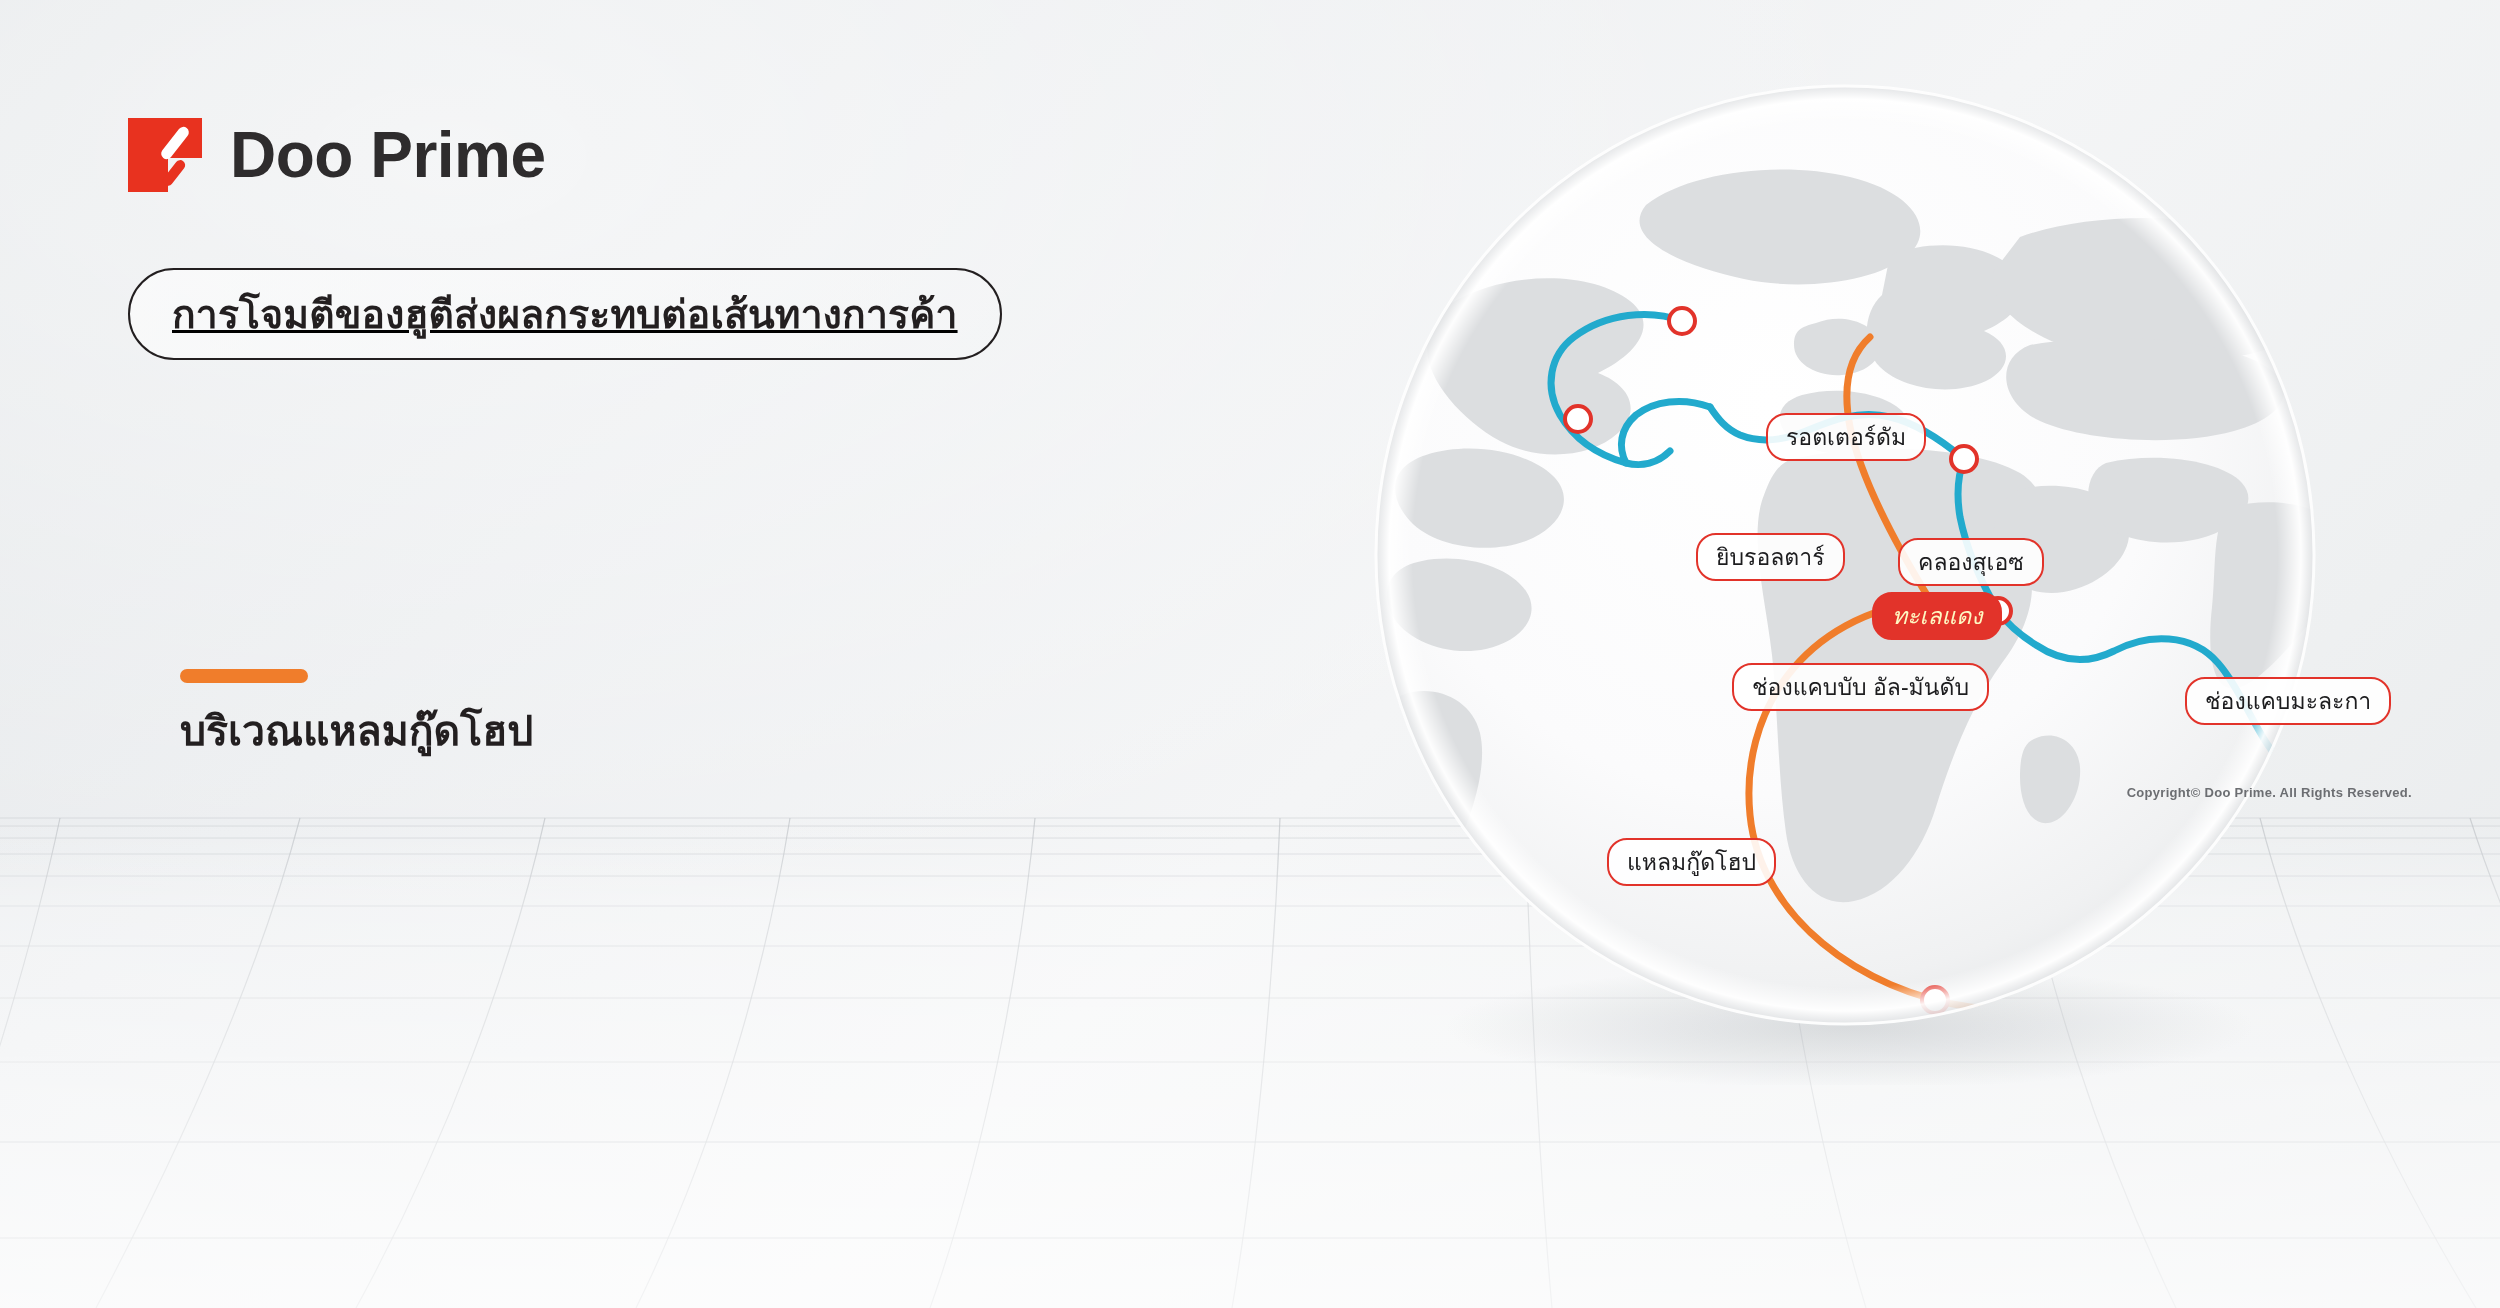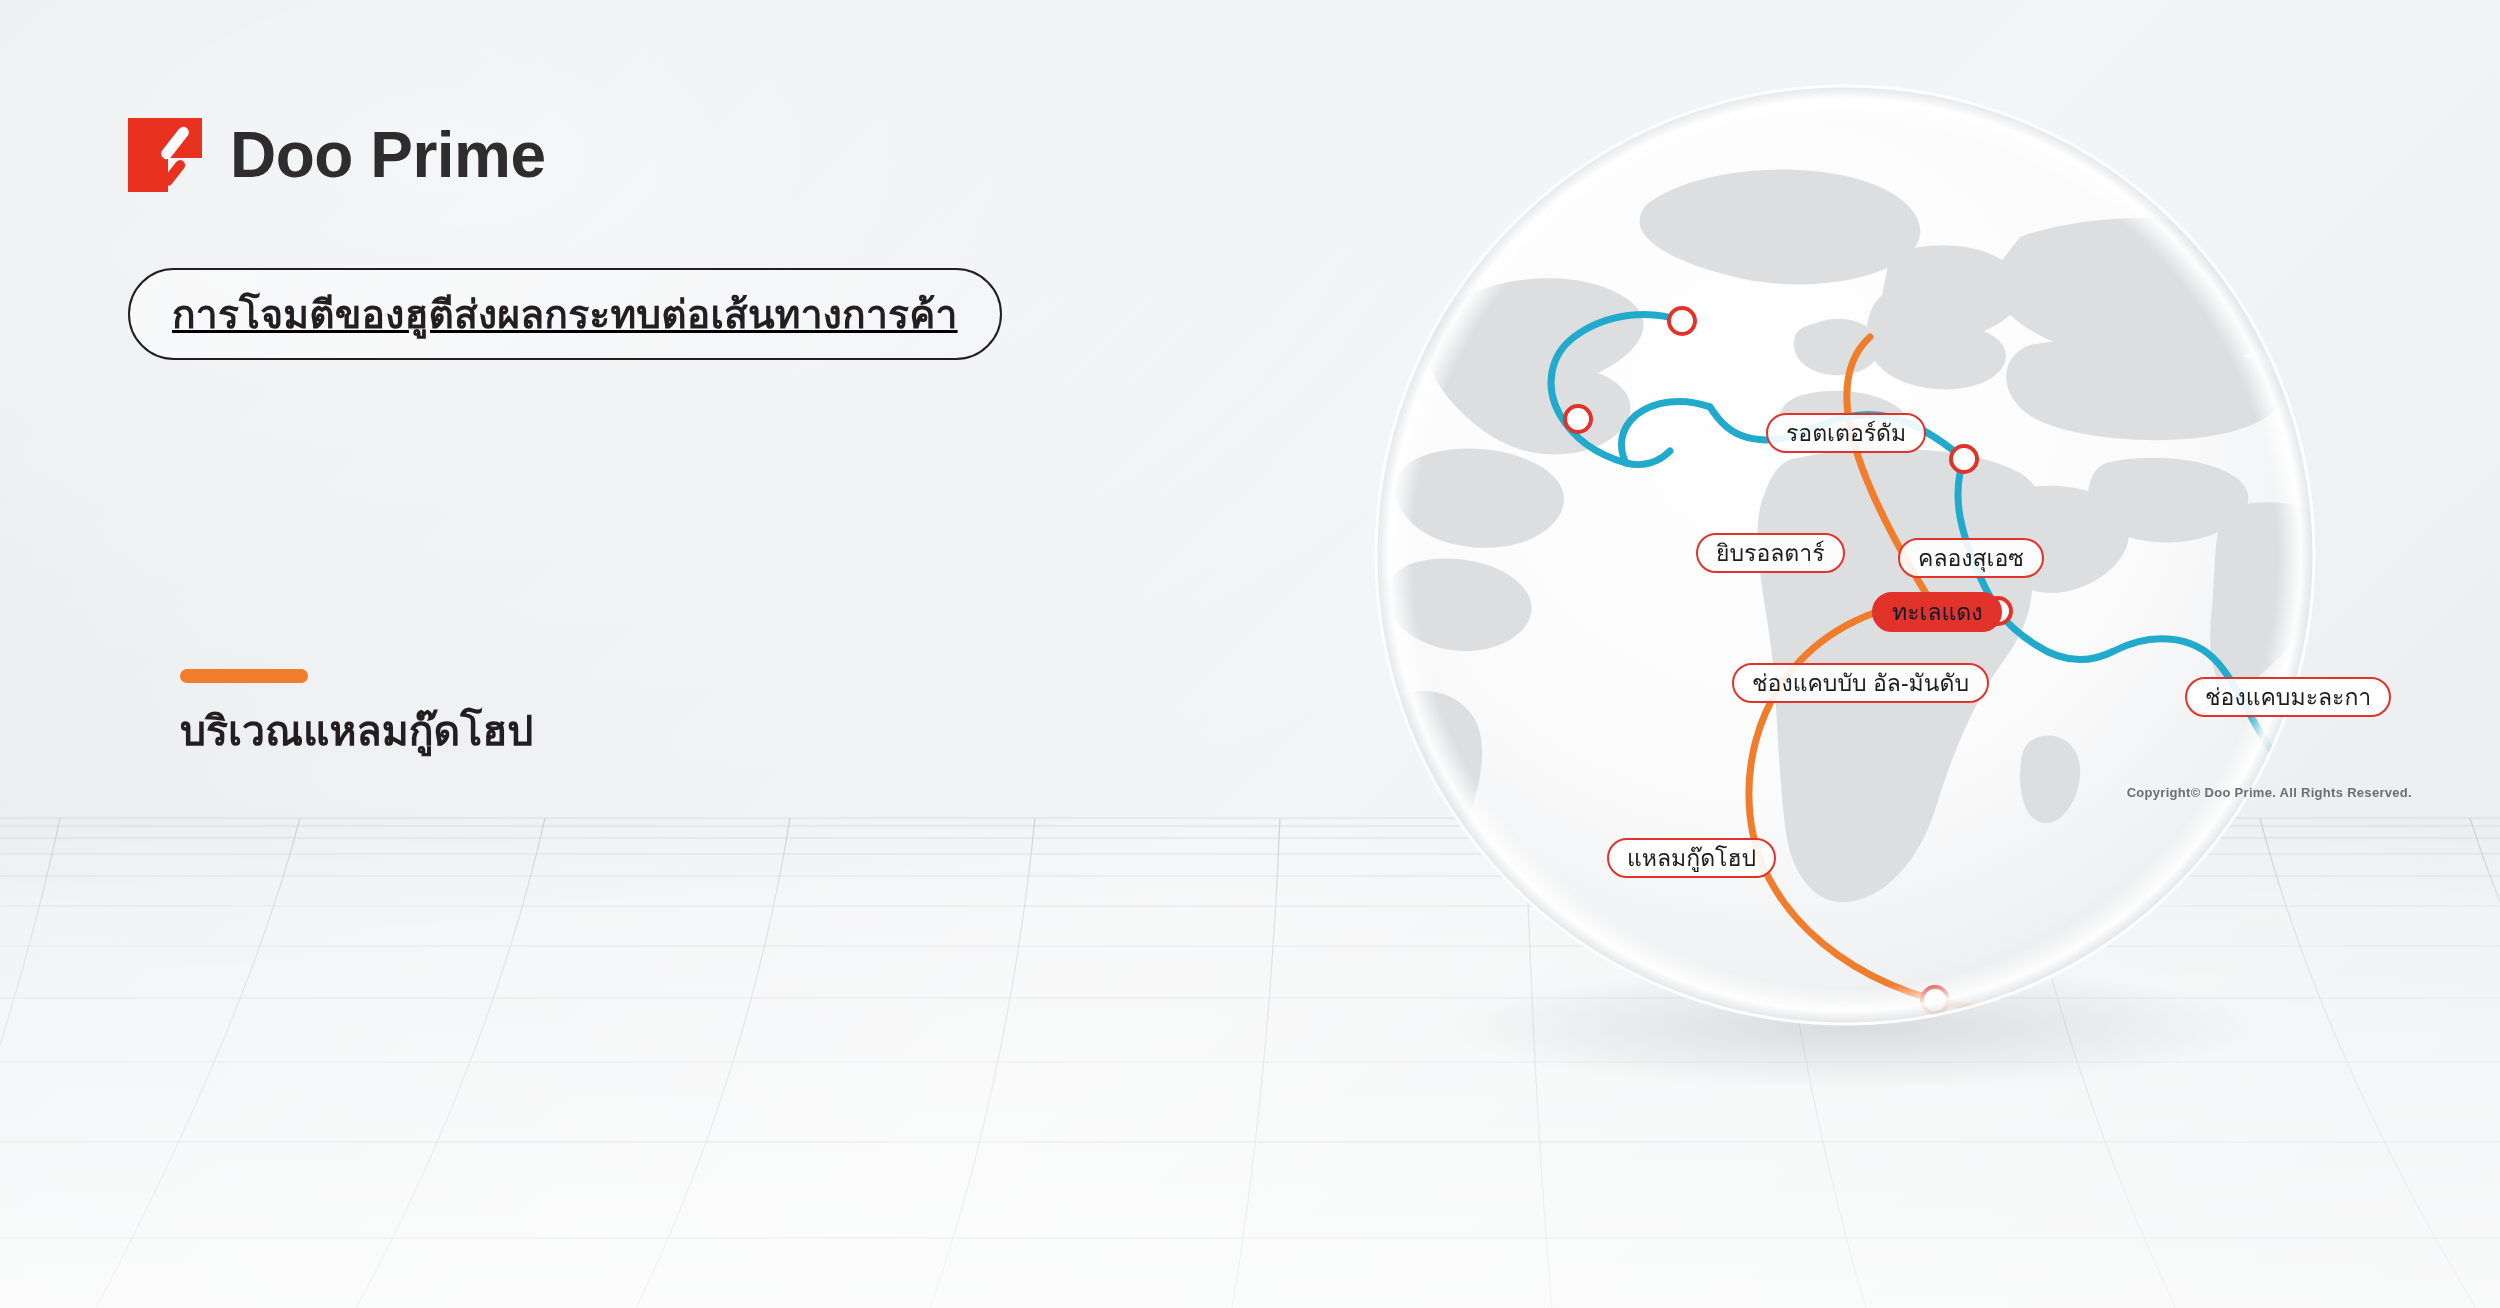--- a/index.html
+++ b/index.html
@@ -101,35 +101,36 @@
     height: 1030px;
   }
   #globe-svg { display: block; width: 1030px; height: 1030px; }
 
   
   .map-label {
     position: absolute;
     display: inline-flex;
     align-items: center;
     justify-content: center;
-    height: 40px;
+    height: 48px;
     padding: 8px 18px;
     border-radius: 20px;
     border: 2px solid #e2332a;
     background: rgba(255,255,255,0.9);
     color: #1d1d1f;
     font-size: 23px;
     font-weight: 500;
     white-space: nowrap;
     box-sizing: border-box;
   }
   .map-label.filled {
     background: #e2332a;
     border-color: #e2332a;
-    color: #0f172a;
+    color: #fef9c3;
+    font-style: italic;
   }
 
   
   #copyright {
     position: absolute;
     right: 88px;
     bottom: 508px;
     font-size: 13px;
     font-weight: bold;
     color: #6c6e72;

